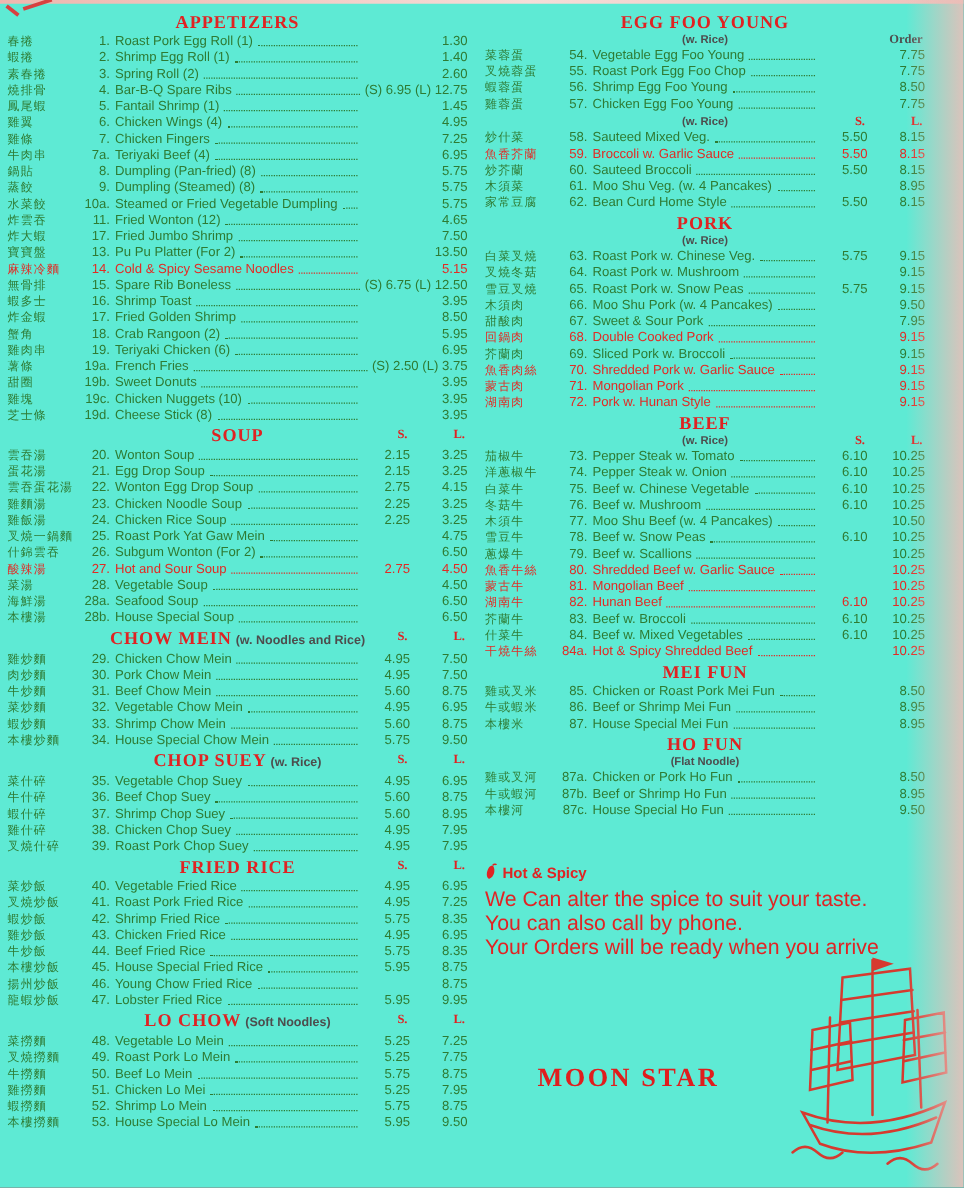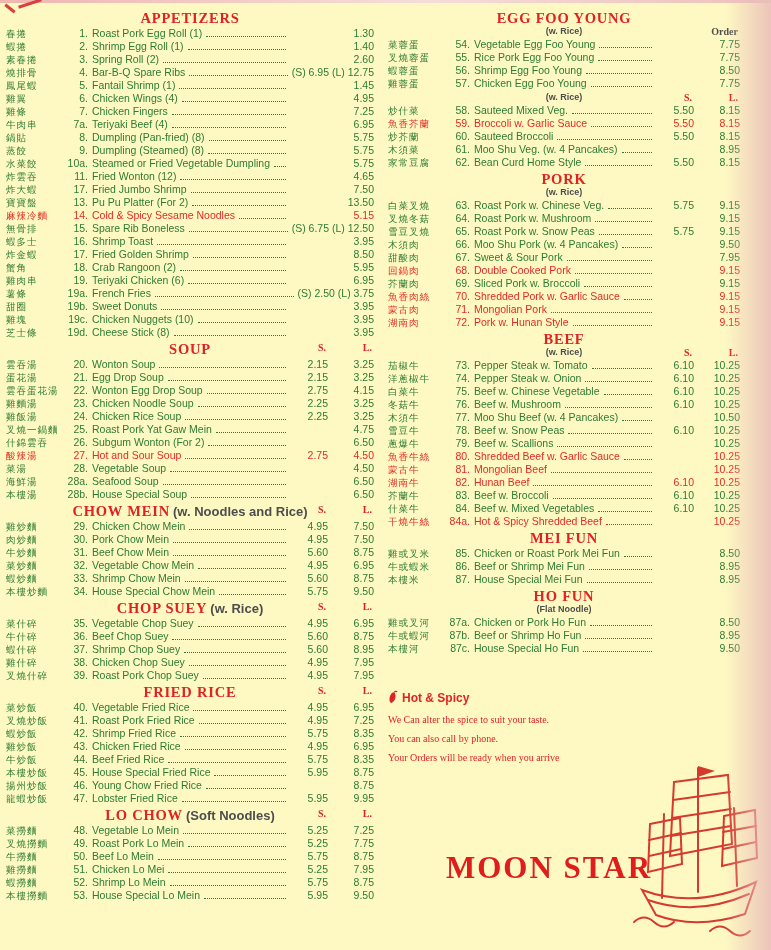--- a/index.html
+++ b/index.html
@@ -1,32 +1,32 @@
 <!DOCTYPE html>
 <html><head>
 <meta charset="utf-8">
 <style>
   *{margin:0;padding:0;box-sizing:border-box}
   html,body{background:#8a8a8a}
   body{display:flex;justify-content:center;padding:0}
-  .page{position:relative;width:771px;height:950px;background:#fef9c3;overflow:hidden;
+  .page{position:relative;width:771px;height:950px;background:#5eead4;overflow:hidden;
         font-family:"Liberation Sans",sans-serif}
   .edge-right{position:absolute;top:0;right:0;width:46px;height:100%;
         background:linear-gradient(90deg,rgba(240,200,194,0),rgba(234,190,184,.9));pointer-events:none}
   .top-edge{position:absolute;top:0;left:0;width:100%;height:3px;
         background:linear-gradient(90deg,#efb6ae,#f6ddd8 55%,#edc0ba)}
   .corner-mark{position:absolute;background:#d84040}
   .col{position:absolute}
   .col-left{left:6px;top:8px;width:368px}
   .col-right{left:388px;top:8px;width:352px}
   .sec-head{position:relative;margin:2px 0 1px}
   .title-row{text-align:center;line-height:15px}
   .sec-title{font-family:"Liberation Serif",serif;font-weight:bold;font-size:14.5px;
         color:#e02222;letter-spacing:.8px}
-  .inline-sub{font-size:13px;color:#4d4d4d;font-weight:bold;margin-left:3px}
+  .inline-sub{font-size:10px;color:#4d4d4d;font-weight:bold;margin-left:3px}
   .sec-sub{text-align:center;font-size:9px;line-height:11px;color:#4d4d4d;font-weight:bold}
   .sl{position:absolute;right:2px;display:flex}
   .sl-title{top:1px}
   .sl-sub{bottom:0}
   .sl span{width:38px;text-align:right;color:#e02222;font-weight:bold;font-size:10px;
         font-family:"Liberation Serif",serif}
   .sl span.pl-h{width:46px}
   .sl.dark span{color:#4d4d4d}
   .row{display:flex;align-items:baseline;line-height:13px;font-size:10.5px;color:#2e7b33;white-space:nowrap}
   .row.hot{color:#e22b24}
@@ -34,23 +34,23 @@
   .num{flex:0 0 30px;text-align:right;padding-right:4px}
   .nm{flex:0 0 auto}
   .leader{flex:1 1 4px;min-width:4px;border-bottom:1.6px dotted currentColor;
         margin:0 4px 3px;align-self:flex-end}
   .ps{flex:0 0 38px;text-align:right}
   .pl{flex:0 0 46px;text-align:right}
   .pfull{flex:0 0 auto;text-align:left}
   .notes{margin-top:12px;text-align:left;color:#e02424}
   .hot-line{font-weight:bold;font-size:12px;margin-bottom:5px;color:#e02424}
   .hot-line svg{vertical-align:-2px;margin-right:3px}
-  .note{font-family:Liberation Serif, serif;font-size:10px;line-height:19px}
-  .brand{position:absolute;left:446px;top:850px;font-family:"Liberation Serif",serif;
-        font-weight:bold;font-size:31px;letter-spacing:2px;color:#e01d1d}
+  .note{font-family:Liberation Sans, sans-serif;font-size:17px;line-height:19px}
+  .brand{position:absolute;left:430px;top:850px;font-family:"Liberation Serif",serif;
+        font-weight:bold;font-size:21px;letter-spacing:2px;color:#e01d1d}
   .boat{position:absolute;left:628px;top:752px}
 </style>
 </head>
 <body>
 
 <div class="page">
   <div class="top-edge"></div>
   <div class="corner-mark" style="left:18px;top:2px;width:24px;height:3px;transform:rotate(-18deg)"></div>
   <div class="corner-mark" style="left:4px;top:7px;width:12px;height:3px;transform:rotate(38deg)"></div>
 
@@ -598,21 +598,21 @@
           <span class="cn">菜蓉蛋</span>
           <span class="num">54.</span>
           <span class="nm">Vegetable Egg Foo Young</span>
           <span class="leader"></span>
           <span class="ps"></span>
           <span class="pl">7.75</span>
         </div>
         <div class="row">
           <span class="cn">叉燒蓉蛋</span>
           <span class="num">55.</span>
-          <span class="nm">Rice Pork Egg Foo Young</span>
+          <span class="nm">Roast Pork Egg Foo Chop</span>
           <span class="leader"></span>
           <span class="ps"></span>
           <span class="pl">7.75</span>
         </div>
         <div class="row">
           <span class="cn">蝦蓉蛋</span>
           <span class="num">56.</span>
           <span class="nm">Shrimp Egg Foo Young</span>
           <span class="leader"></span>
           <span class="ps"></span>

